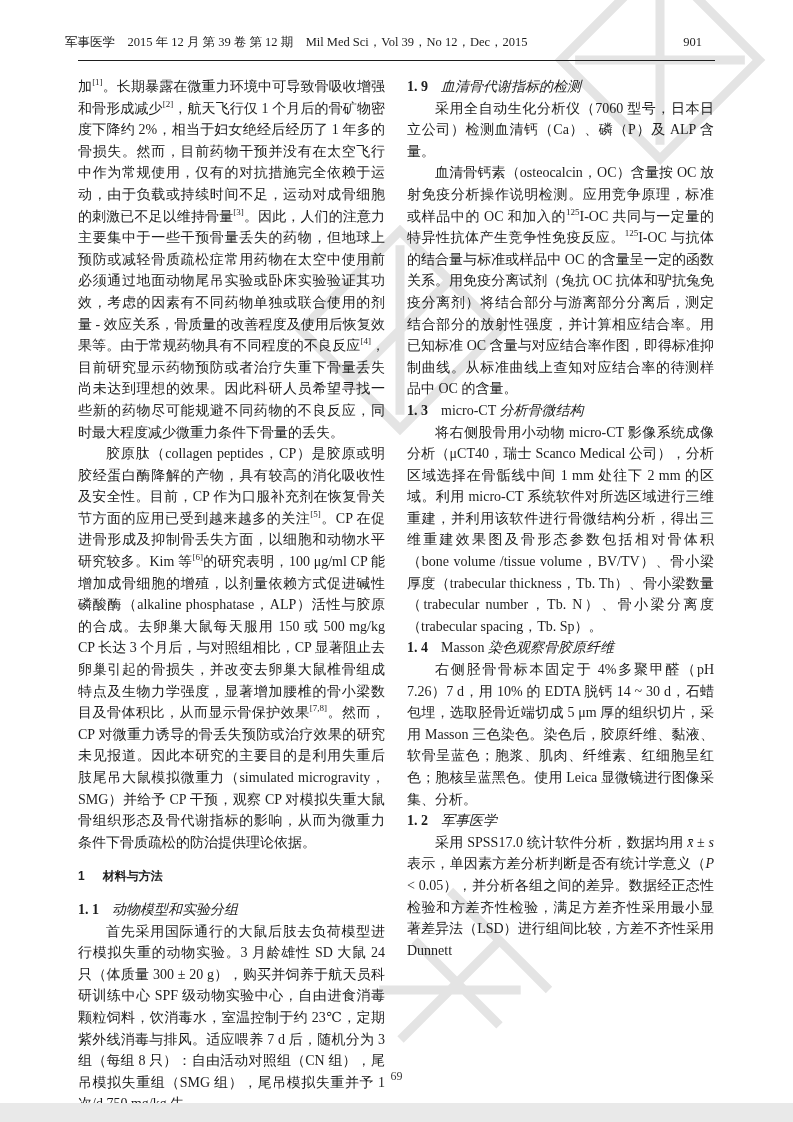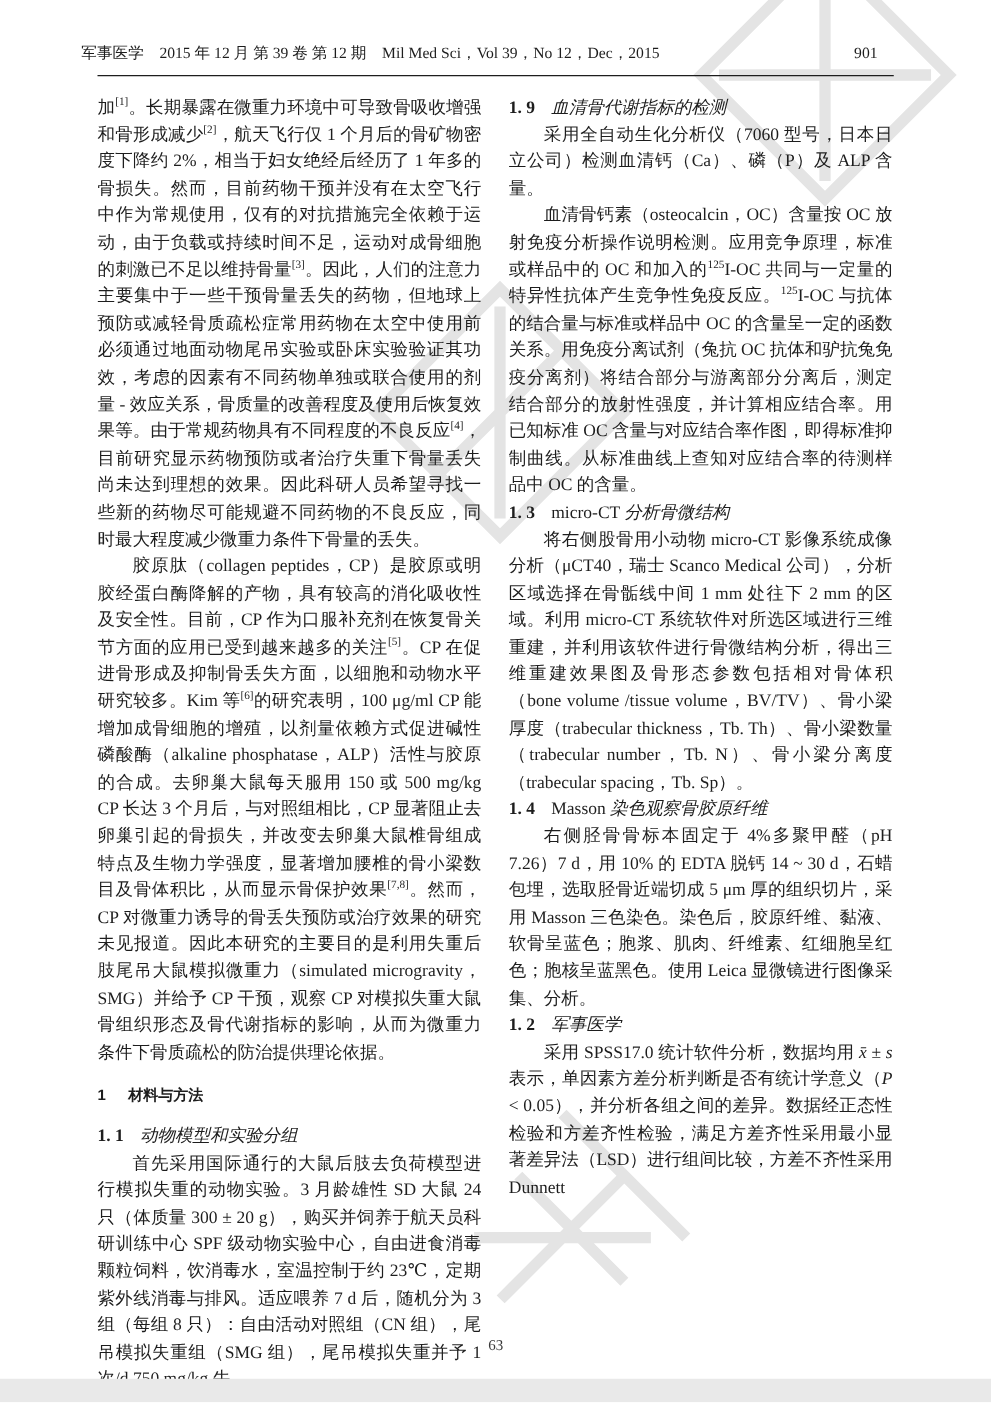--- a/index.html
+++ b/index.html
@@ -67,15 +67,15 @@
         <p class="para indent">血清骨钙素（osteocalcin，OC）含量按 OC 放射免疫分析操作说明检测。应用竞争原理，标准或样品中的 OC 和加入的<sup>125</sup>I-OC 共同与一定量的特异性抗体产生竞争性免疫反应。<sup>125</sup>I-OC 与抗体的结合量与标准或样品中 OC 的含量呈一定的函数关系。用免疫分离试剂（兔抗 OC 抗体和驴抗兔免疫分离剂）将结合部分与游离部分分离后，测定结合部分的放射性强度，并计算相应结合率。用已知标准 OC 含量与对应结合率作图，即得标准抑制曲线。从标准曲线上查知对应结合率的待测样品中 OC 的含量。</p>
         <div class="sec-h2"><span class="h2-num">1. 3</span><span class="h2-title">micro-CT <span class="kaiti">分析骨微结构</span></span></div>
         <p class="para indent">将右侧股骨用小动物 micro-CT 影像系统成像分析（μCT40，瑞士 Scanco Medical 公司），分析区域选择在骨骺线中间 1 mm 处往下 2 mm 的区域。利用 micro-CT 系统软件对所选区域进行三维重建，并利用该软件进行骨微结构分析，得出三维重建效果图及骨形态参数包括相对骨体积（bone volume /tissue volume，BV/TV）、骨小梁厚度（trabecular thickness，Tb. Th）、骨小梁数量（trabecular number，Tb. N）、骨小梁分离度（trabecular spacing，Tb. Sp）。</p>
         <div class="sec-h2"><span class="h2-num">1. 4</span><span class="h2-title">Masson <span class="kaiti">染色观察骨胶原纤维</span></span></div>
         <p class="para indent">右侧胫骨骨标本固定于 4%多聚甲醛（pH 7.26）7 d，用 10% 的 EDTA 脱钙 14 ~ 30 d，石蜡包埋，选取胫骨近端切成 5 μm 厚的组织切片，采用 Masson 三色染色。染色后，胶原纤维、黏液、软骨呈蓝色；胞浆、肌肉、纤维素、红细胞呈红色；胞核呈蓝黑色。使用 Leica 显微镜进行图像采集、分析。</p>
         <div class="sec-h2"><span class="h2-num">1. 2</span><span class="h2-title"><span class="kaiti">军事医学</span></span></div>
         <p class="para indent">采用 SPSS17.0 统计软件分析，数据均用 <em>x̄</em> ± <em>s</em> 表示，单因素方差分析判断是否有统计学意义（<em>P</em> &lt; 0.05），并分析各组之间的差异。数据经正态性检验和方差齐性检验，满足方差齐性采用最小显著差异法（LSD）进行组间比较，方差不齐性采用 Dunnett</p>
       </div>
   </div>
 
-  <div class="page-footer">63</div>
+  <div class="page-footer">69</div>
   <div class="bottom-strip"></div>
 </div>
 
 </body></html>

